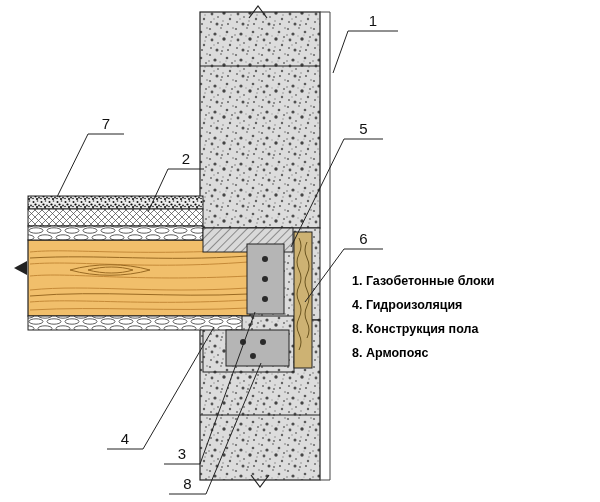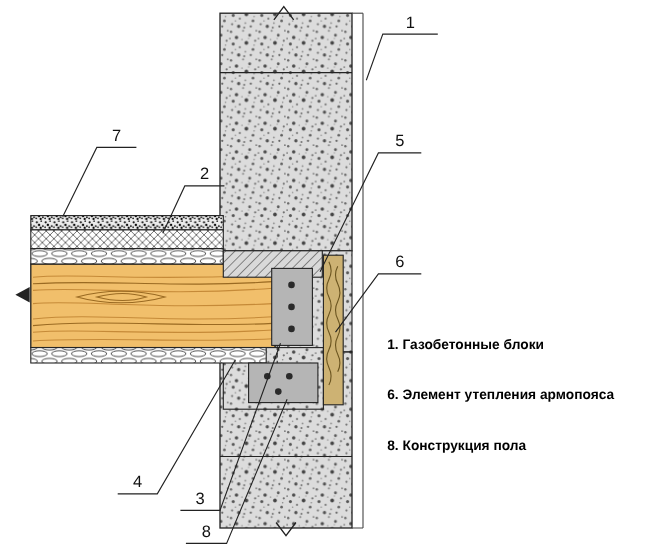--- a/index.html
+++ b/index.html
@@ -9,21 +9,21 @@
   }
   svg{position:absolute;left:0;top:0;}
   .callout{
     position:absolute;font-size:15px;color:#111;text-align:center;
     line-height:16px;font-family:"Liberation Sans", sans-serif;
   }
   .legend{
     position:absolute;left:352px;top:274px;width:246px;
     font-size:12.5px;font-weight:700;color:#000;
   }
-  .legend-item{line-height:14px;margin-bottom:10px;margin-top:32px;}
+  .legend-item{line-height:14px;margin-bottom:10px;}
 </style>
 </head>
 <body>
 
 <div class="stage">
 
   <svg width="600" height="502" viewBox="0 0 600 502">
     <defs>
       <pattern id="speckle" width="26" height="26" patternUnits="userSpaceOnUse">
         <rect width="26" height="26" fill="#dcdcdc"></rect>
@@ -150,17 +150,18 @@
   <span class="callout" style="left:344px;top:121px;width:39px;">5</span>
   <span class="callout" style="left:344px;top:231px;width:39px;">6</span>
   <span class="callout" style="left:88px;top:116px;width:36px;">7</span>
   <span class="callout" style="left:168px;top:151px;width:36px;">2</span>
   <span class="callout" style="left:107px;top:431px;width:36px;">4</span>
   <span class="callout" style="left:164px;top:446px;width:36px;">3</span>
   <span class="callout" style="left:169px;top:476px;width:37px;">8</span>
 
   <div class="legend">
     <div class="legend-item">1. Газобетонные блоки</div>
-    <div class="legend-item">6. Элемент утепления армопояса</div>
+    <div class="legend-item">4. Гидроизоляция</div>
     <div class="legend-item">8. Конструкция пола</div>
+    <div class="legend-item">8. Армопояс</div>
   </div>
 
 </div>
 
 </body></html>

